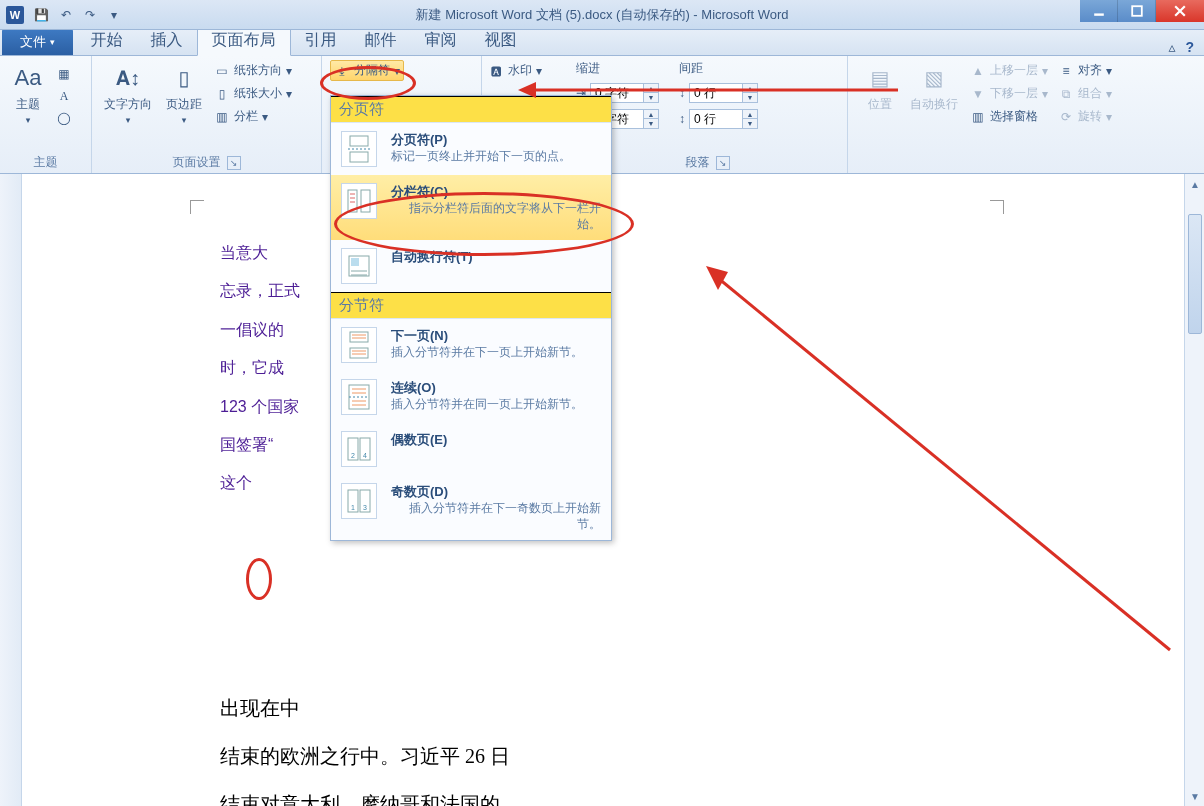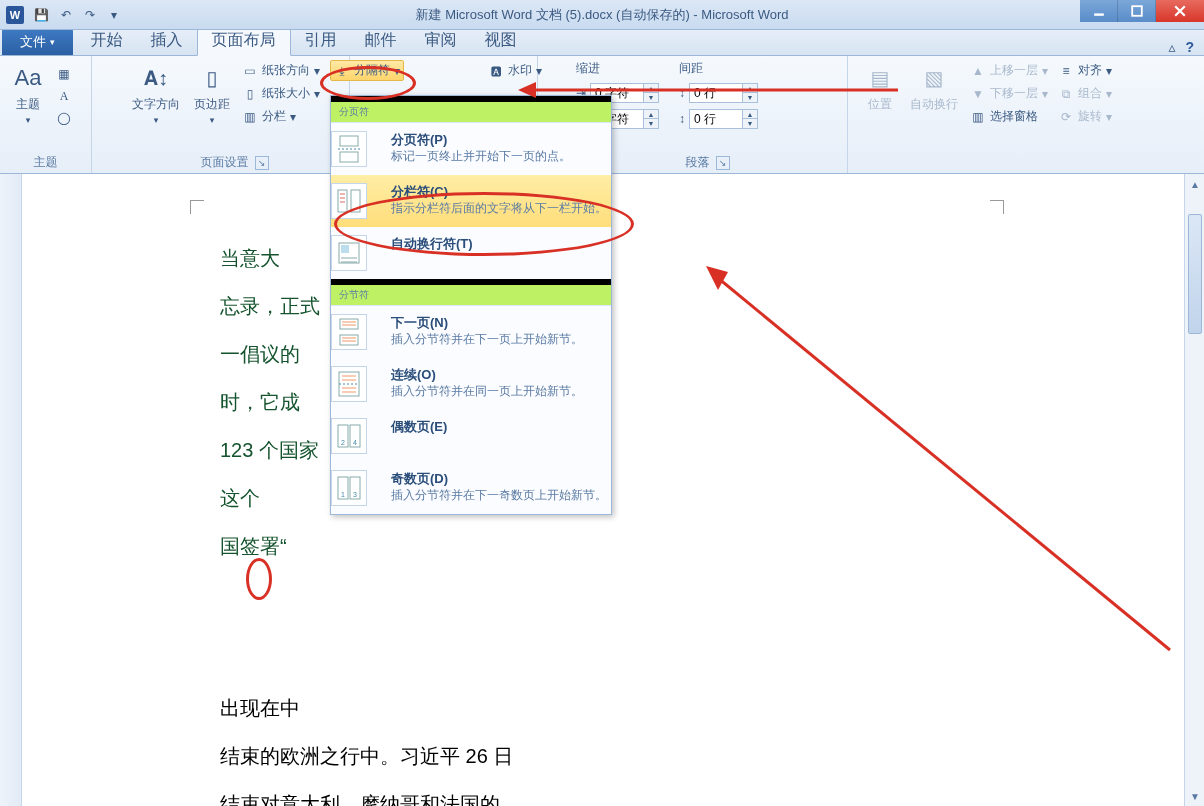--- a/index.html
+++ b/index.html
@@ -20,21 +20,21 @@
 
   
   .tabbar { height: 26px; background: linear-gradient(#e6eef8, #d6e3f2); display: flex; align-items: flex-end; border-bottom: 1px solid #9db7d8; padding-left: 2px;}
   .file-tab { background: linear-gradient(#3e7ac3, #2b5fa3); color: #fff; padding: 4px 18px; font-size: 13px; border-radius: 2px 2px 0 0; margin-right: 4px; display:flex; align-items:center; gap:4px;}
   .file-tab .caret { font-size: 9px; }
   .tab { padding: 4px 14px; font-size: 16px; color: #3b5a82; cursor: pointer; }
   .tab.selected { background: #f5f9fd; border: 1px solid #9db7d8; border-bottom: 1px solid #f5f9fd; border-radius: 2px 2px 0 0; margin-bottom: -1px; }
   .tabbar .help { margin-left: auto; padding: 0 10px; color: #3b5a82; font-size: 14px; display:flex; gap:10px; align-items:center;}
 
   
-  .ribbon { height: 118px; background: linear-gradient(#f5f9fd, #e6eef8); border-bottom: 1px solid #9db7d8; display: flex; position: relative; gap: 28px; }
+  .ribbon { height: 118px; background: linear-gradient(#f5f9fd, #e6eef8); border-bottom: 1px solid #9db7d8; display: flex; position: relative; }
   .group { border-right: 1px solid #c5d6ea; padding: 4px 8px 2px 8px; display: flex; flex-direction: column; }
   .group-body { flex: 1; display: flex; align-items: flex-start; gap: 6px; }
   .group-label { text-align: center; font-size: 12px; color: #5a7aa3; padding-top: 2px; display:flex; justify-content:center; align-items:center; gap:6px;}
   .group-label .launcher { width:14px; height:14px; border:1px solid #9db7d8; font-size:9px; display:flex; align-items:center; justify-content:center; color:#5a7aa3;}
   .bigbtn { display: flex; flex-direction: column; align-items: center; gap: 2px; font-size: 12px; color: #3b5a82; padding: 2px 4px; cursor:pointer;}
   .bigbtn .ico { width: 32px; height: 32px; display:flex; align-items:center; justify-content:center; font-size:20px;}
   .bigbtn.disabled { color: #a8b8cc; }
   .smallbtn { display: flex; align-items: center; gap: 4px; font-size: 12px; color: #3b5a82; padding: 2px 2px; cursor:pointer; white-space:nowrap;}
   .smallbtn .ico { width: 16px; height: 16px; display:flex; align-items:center; justify-content:center; font-size:12px;}
   .smallbtn.highlight { background: linear-gradient(#ffe9a6, #ffd56b); border: 1px solid #e6b84b; border-radius: 2px; padding:1px 3px;}
@@ -50,29 +50,29 @@
   .docarea { position: absolute; top: 174px; left: 0; right: 20px; bottom: 0; background: #fff; }
   .ruler-v { position:absolute; left:0; top:0; width:22px; height:100%; background:linear-gradient(90deg,#eef3fa,#e2ebf6); border-right:1px solid #c5d6ea;}
   .scroll-v { position:absolute; right:-20px; top:0; width:20px; height:100%; background:#eef3fa; border-left:1px solid #c5d6ea;}
   .scroll-v .thumb { position:absolute; top:40px; left:3px; width:14px; height:120px; background:linear-gradient(#dbe7f5,#c0d4ec); border:1px solid #9db7d8; border-radius:2px;}
   .scroll-v .arrow { position:absolute; left:0; width:20px; height:20px; display:flex; align-items:center; justify-content:center; font-size:10px; color:#5a7aa3;}
   .scroll-v .arrow.up{ top:0;} .scroll-v .arrow.down{ bottom:0;}
   .page { position:absolute; left:40px; top:0; width:1100px; min-height:1000px; background:#fff;  }
   .page-corner { position:absolute; width:14px; height:14px; border:1px solid #999;}
   .page-corner.tl { left:150px; top:26px; border-right:none; border-bottom:none;}
   .page-corner.tr { left:950px; top:26px; border-left:none; border-bottom:none;}
-  .doc-text { position:absolute; left:180px; top:60px; font-family:"SimSun"; font-size:20px; color:#14532d; line-height:2.4; width:180px;}
+  .doc-text { position:absolute; left:180px; top:60px; font-family:"SimSun"; font-size:16px; color:#4c1d95; line-height:2.4; width:180px;}
   .doc-text p { white-space:nowrap;}
   .doc-text-wide { position:absolute; left:180px; top:510px; font-family:"SimSun"; font-size:20px; color:#000; line-height:2.4;}
-  .doc-text-wide p { white-space:nowrap;}
+  .doc-text-wide p { white-space:nowrap;font-family:Liberation Serif, serif;}
 
   
   .breaks-menu { position:absolute; left:330px; top:95px; width:282px; background:#fafcff; border:1px solid #9db7d8; box-shadow:2px 2px 6px rgba(0,0,0,.25); z-index:50; font-size:13px; color:#3b5a82;}
-  .breaks-menu .section-header { background:#bef264; padding:3px 8px; font-size:10px; color:#5a7aa3; border-top:6px solid #000000; border-bottom:1px solid #dbe7f5;}
-  .breaks-menu .item { display:flex; gap:24px; padding:8px 0; cursor:pointer;}
+  .breaks-menu .section-header { background:#fde047; padding:3px 8px; font-size:15px; color:#5a7aa3; border-top:1px solid #000000; border-bottom:1px solid #dbe7f5;}
+  .breaks-menu .item { display:flex; gap:14px; padding:8px 10px; cursor:pointer;}
   .breaks-menu .item:hover, .breaks-menu .item.highlight { background:linear-gradient(#ffeea6,#ffdd7a); }
   .breaks-menu .item .thumb { width:36px; height:36px; border:1px solid #c5d6ea; background:#fff; display:flex; align-items:center; justify-content:center; flex-shrink:0;}
   .breaks-menu .item .thumb svg { width:30px; height:30px;}
   .breaks-menu .item .texts { display:flex; flex-direction:column;}
   .breaks-menu .item .title { font-weight:bold; color:#2a4d7a;}
   .breaks-menu .item .desc { font-size:12px; color:#5a7aa3; line-height:1.3;text-align:right;}
 
   
   .annot { position:absolute; pointer-events:none; z-index:100;}
   .red-ellipse { border:3px solid #d93025; border-radius:50%;}
@@ -277,22 +277,22 @@
   <div class="ruler-v"></div>
   <div class="page">
     <div class="page-corner tl"></div>
     <div class="page-corner tr"></div>
     <div class="doc-text">
       <p>        当意大</p>
       <p>忘录，正式</p>
       <p>一倡议的</p>
       <p>时，它成</p>
       <p>123 个国家</p>
+      <p>国签署“</p>
       <p>        这个</p>
-      <p>国签署“</p>
     </div>
     <div class="doc-text-wide">
       <p>出现在中</p>
       <p>结束的欧洲之行中。习近平 26 日</p>
       <p>结束对意大利、摩纳哥和法国的</p>
     </div>
   </div>
   <div class="scroll-v">
     <div class="arrow up">▲</div>
     <div class="thumb"></div>

